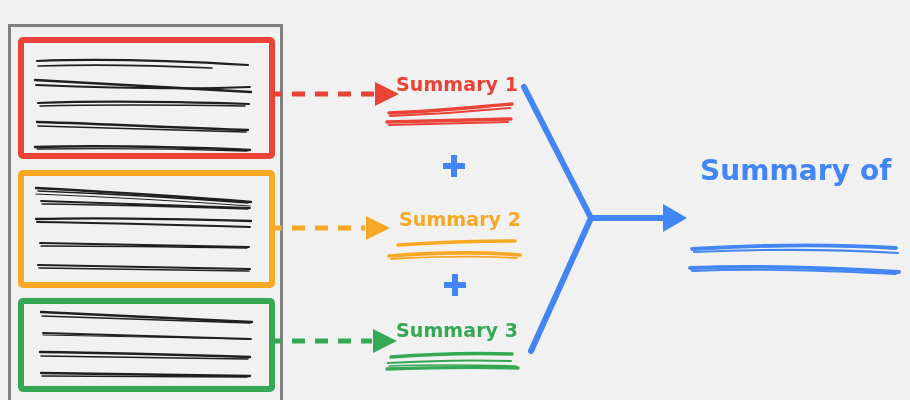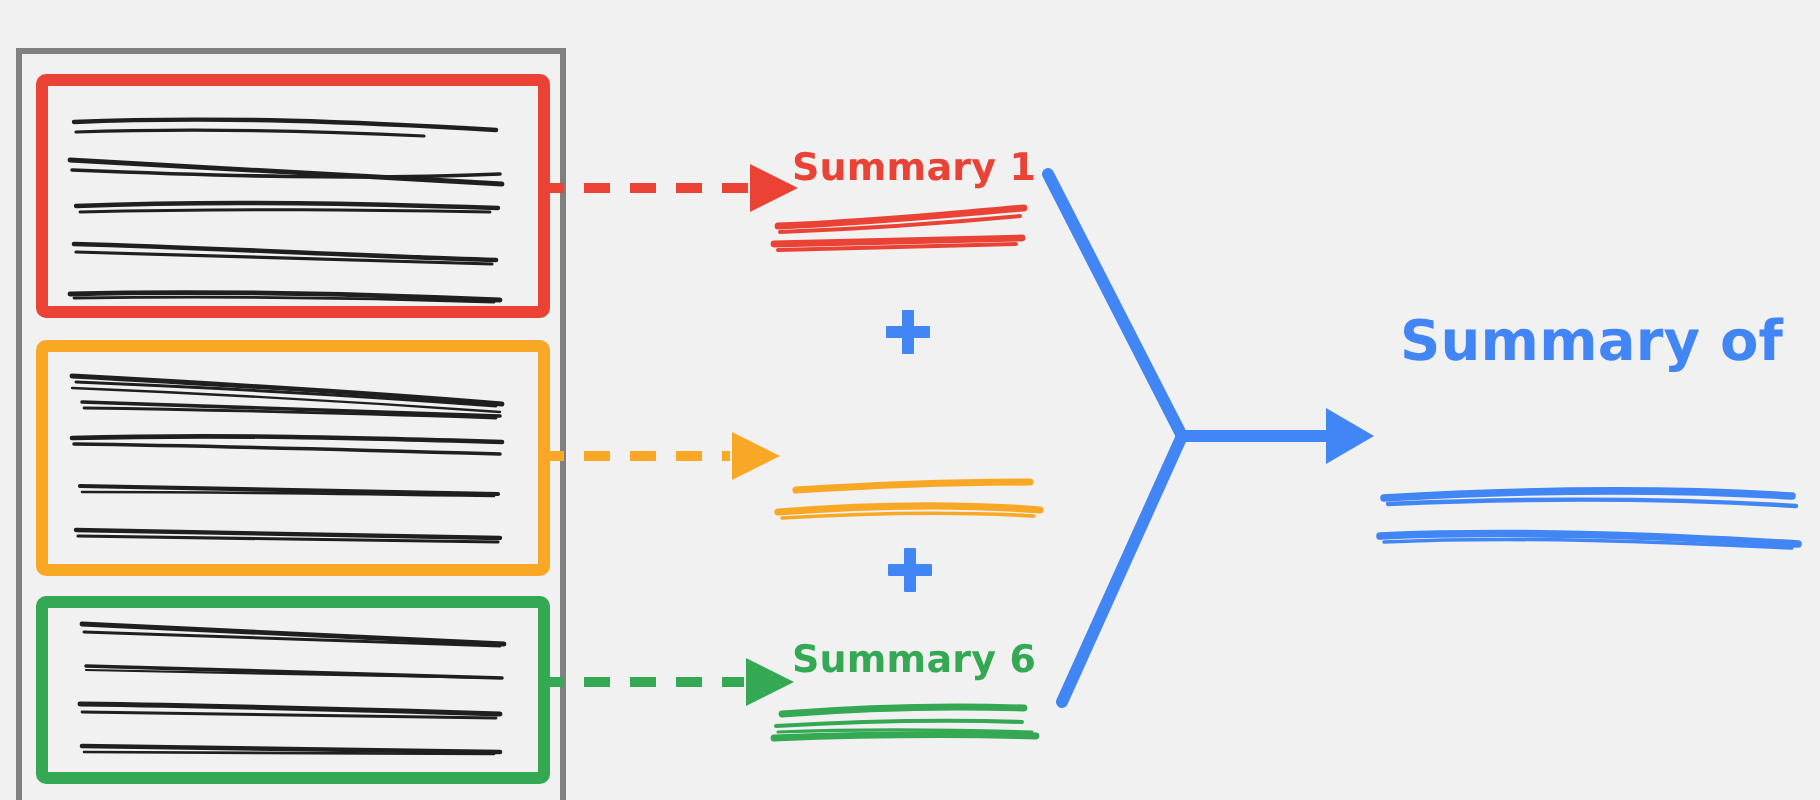--- a/index.html
+++ b/index.html
@@ -157,22 +157,23 @@
     <g stroke="#4285F4" stroke-linecap="round" fill="none">
       <path d="M692 233 C 760 229, 830 228, 896 232" stroke-width="3.8"></path>
       <path d="M694 236 C 762 233, 832 233, 898 237" stroke-width="2.2"></path>
       <path d="M690 252 C 760 249, 832 252, 899 256" stroke-width="3.8"></path>
       <path d="M692 255 C 762 252, 832 255, 896 258" stroke-width="1.8"></path>
     </g>
   </svg>
 
   <div class="label summary-label" id="summary-1-label">Summary 1</div>
 
+  <div class="label summary-label" id="summary-2-label">Summary 2</div>
 
-  <div class="label summary-label" id="summary-3-label">Summary 6</div>
+  <div class="label summary-label" id="summary-3-label">Summary 3</div>
 
   <div class="label" id="final-label">
     <span class="ln">Summary of</span>
   </div>
 
   <svg style="position:absolute;left:0;top:0;width:910px;height:400px;pointer-events:none;" viewBox="0 0 910 400">
     <g fill="#4285F4">
       <rect x="443" y="147" width="22" height="6" rx="0.5"></rect>
       <rect x="451" y="139" width="6" height="22" rx="0.5"></rect>
     </g>

